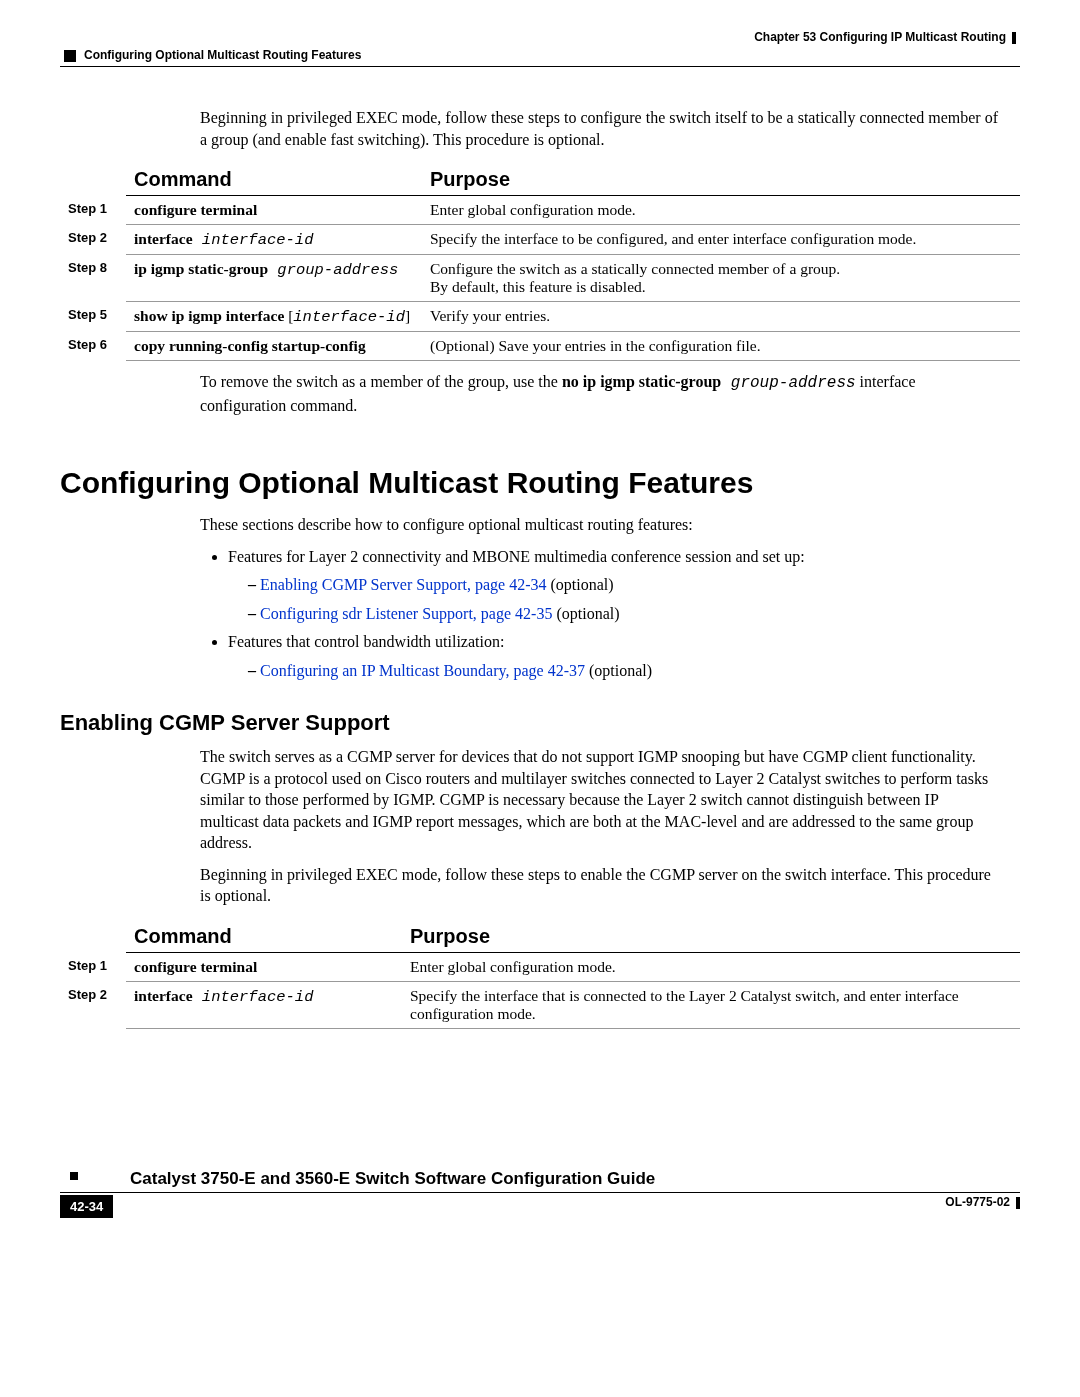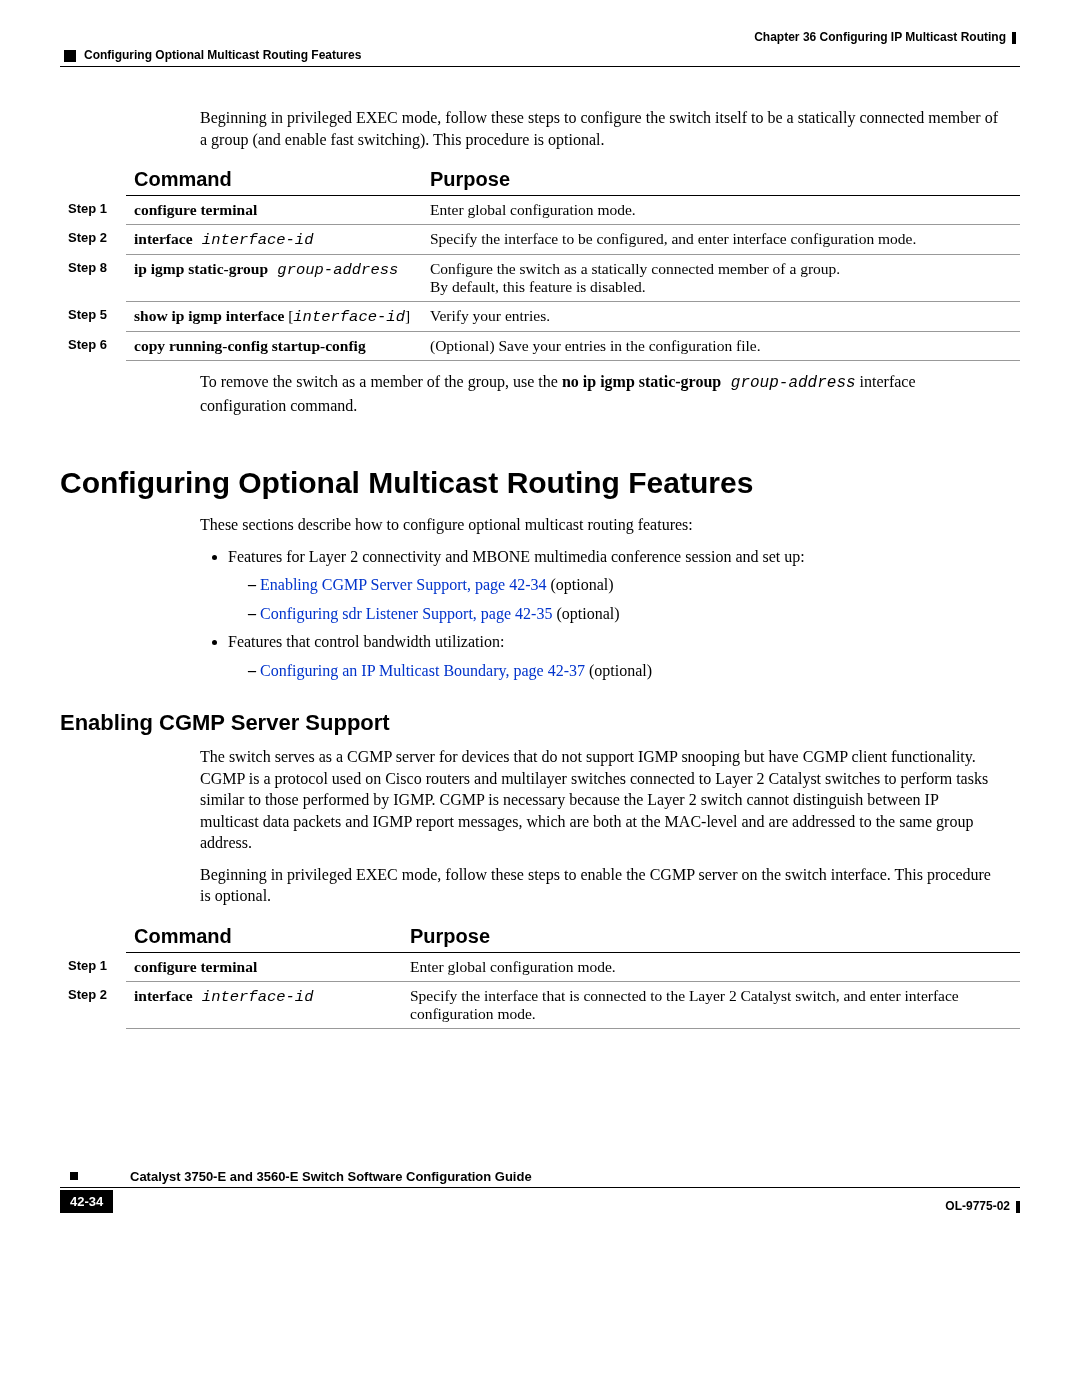--- a/index.html
+++ b/index.html
@@ -101,39 +101,39 @@
   ul.bullets li { margin-bottom: 6px; line-height: 1.4; }
   ul.dashes { list-style: none; padding-left: 20px; margin: 6px 0; }
   ul.dashes li::before { content: "– "; font-weight: bold; }
   ul.dashes li { margin-bottom: 6px; }
   a.xref { color: #0033cc; text-decoration: none; }
   .footer {
     margin-top: 140px;
   }
   .footer-line {
     font-family: Arial, Helvetica, sans-serif;
-    font-size: 13px;
+    font-size: 17px;
     font-weight: bold;
     border-bottom: 1px solid #000;
     padding: 0 4px 3px 70px;
   }
   .footer-line .sq {
     display: inline-block;
     width: 8px;
     height: 8px;
     background: #000;
     vertical-align: middle;
     float: left;
     margin-left: -60px;
     margin-top: 3px;
   }
   .footer-bottom {
     display: flex;
     justify-content: space-between;
-    align-items: flex-end;
+    align-items: flex-start;
     font-family: Arial, Helvetica, sans-serif;
     font-size: 12px;
     font-weight: bold;
     margin-top: 2px;
   }
   .page-badge {
     background: #000;
     color: #fff;
     padding: 4px 10px;
     font-size: 13px;
@@ -144,21 +144,21 @@
     height: 12px;
     background: #000;
     vertical-align: middle;
     margin-left: 6px;
   }
 </style>
 </head>
 <body>
 
 <div class="header-row header-right">
-  <span>Chapter 36    Configuring IP Multicast Routing</span><span class="bar"></span>
+  <span>Chapter 53    Configuring IP Multicast Routing</span><span class="bar"></span>
 </div>
 <div class="header-row header-left">
   <span class="square"></span><span>Configuring Optional Multicast Routing Features</span>
 </div>
 <hr class="hr-top">
 
 <div class="body-indent">
   <p>Beginning in privileged EXEC mode, follow these steps to configure the switch itself to be a statically connected member of a group (and enable fast switching). This procedure is optional.</p>
 </div>
 

